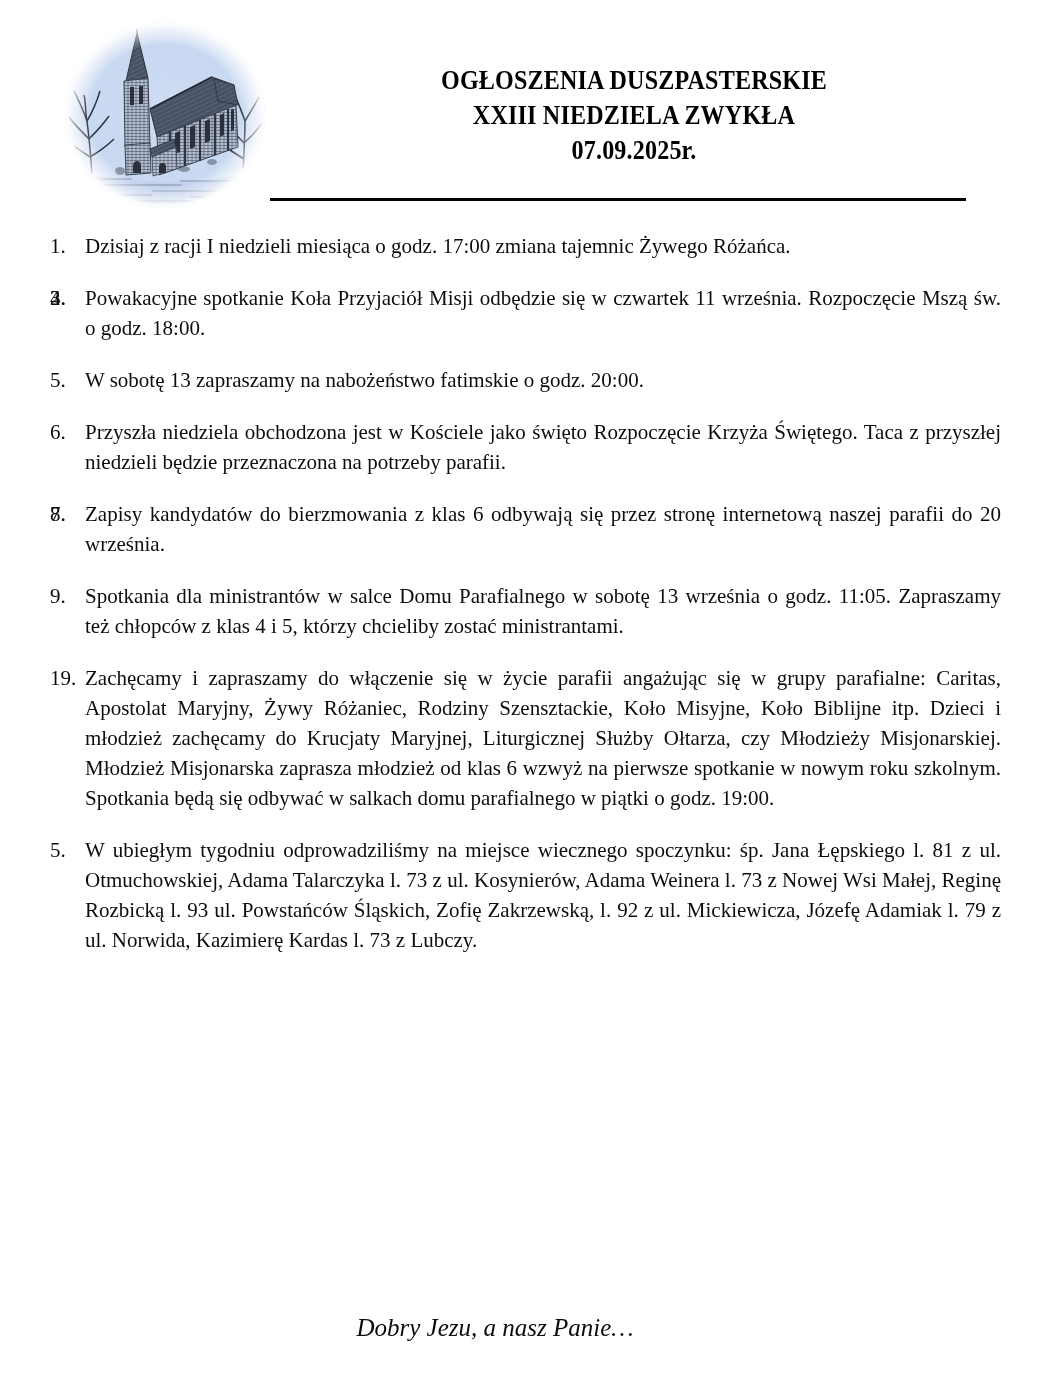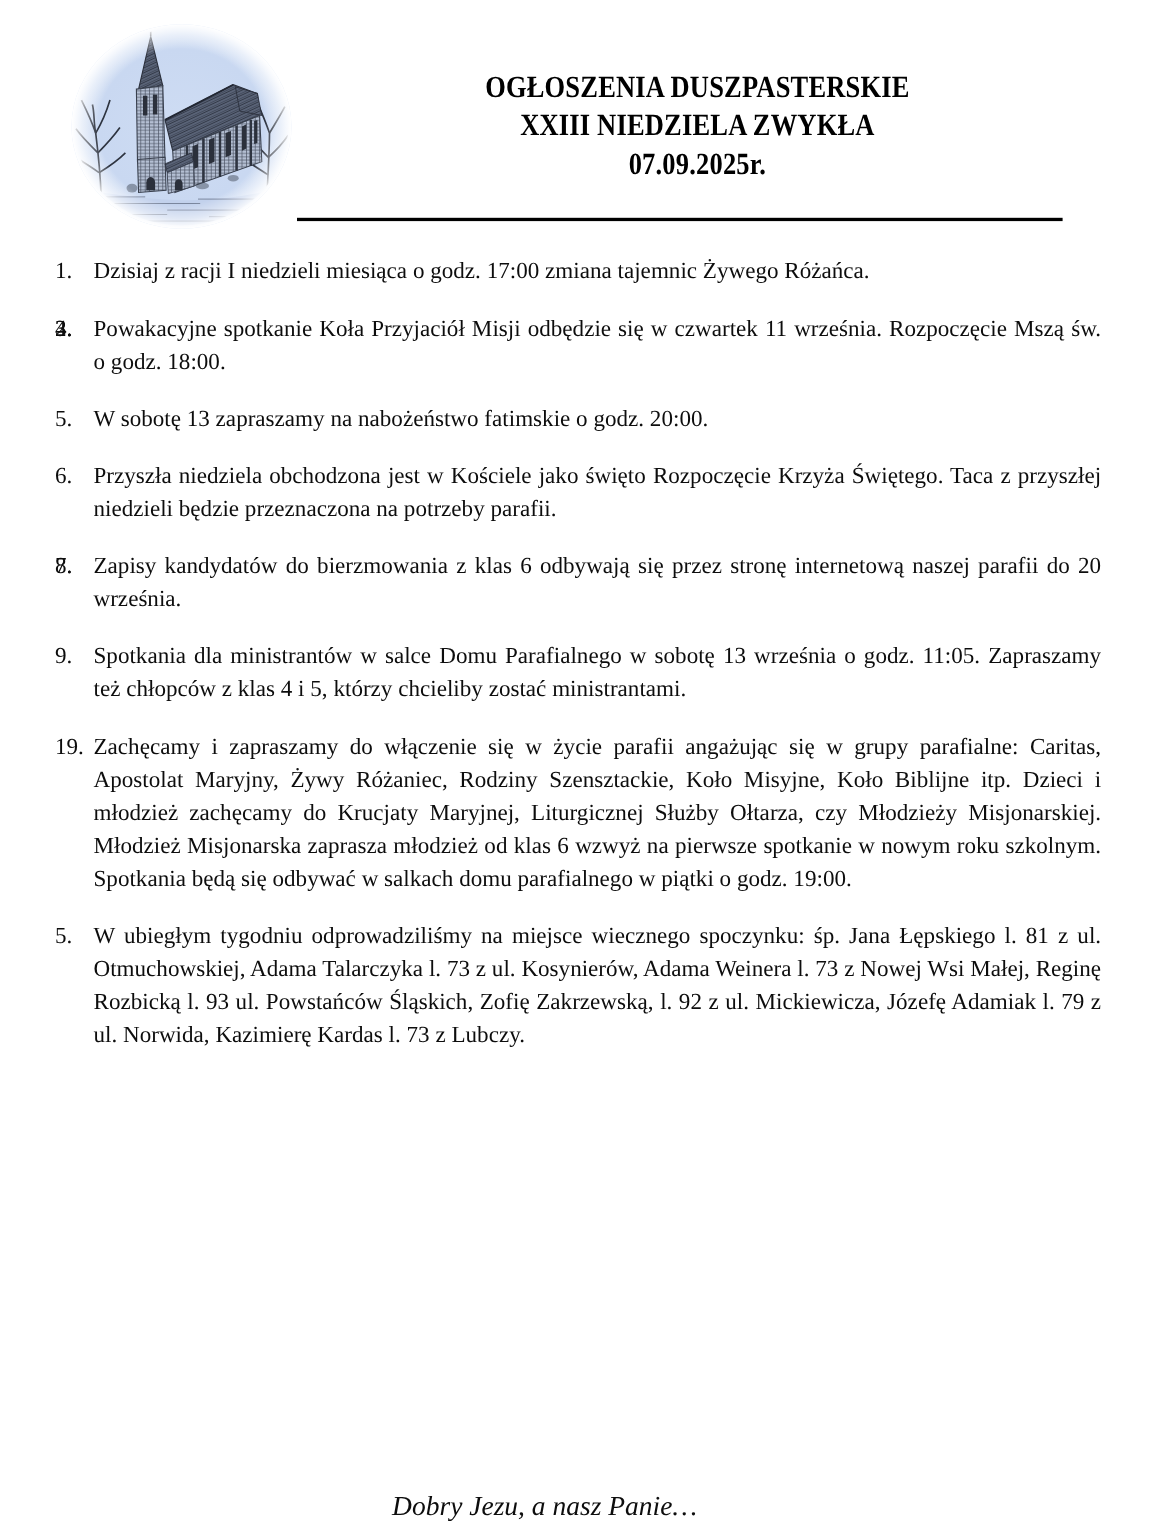--- a/index.html
+++ b/index.html
@@ -38,21 +38,21 @@
     position: relative; padding-left: 35px;
     font-size: 21px; line-height: 30px;
     text-align: justify; margin-bottom: 22px;
     color: #0d0d0d;
   }
   .item:last-child { margin-bottom: 0; }
   .item .num { position: absolute; left: 0; top: 0; }
 
   
   .footer-line {
-    position: absolute; left: 0; top: 1356px; width: 990px;
+    position: absolute; left: 0; top: 1314px; width: 990px;
     text-align: center; font-style: italic; font-size: 25px; color: #0d0d0d;
   }
 </style>
 </head>
 <body>
 
 <div class="page">
 
   <div class="emblem">
     <svg viewBox="0 0 206 190" xmlns="http://www.w3.org/2000/svg" aria-hidden="true">

